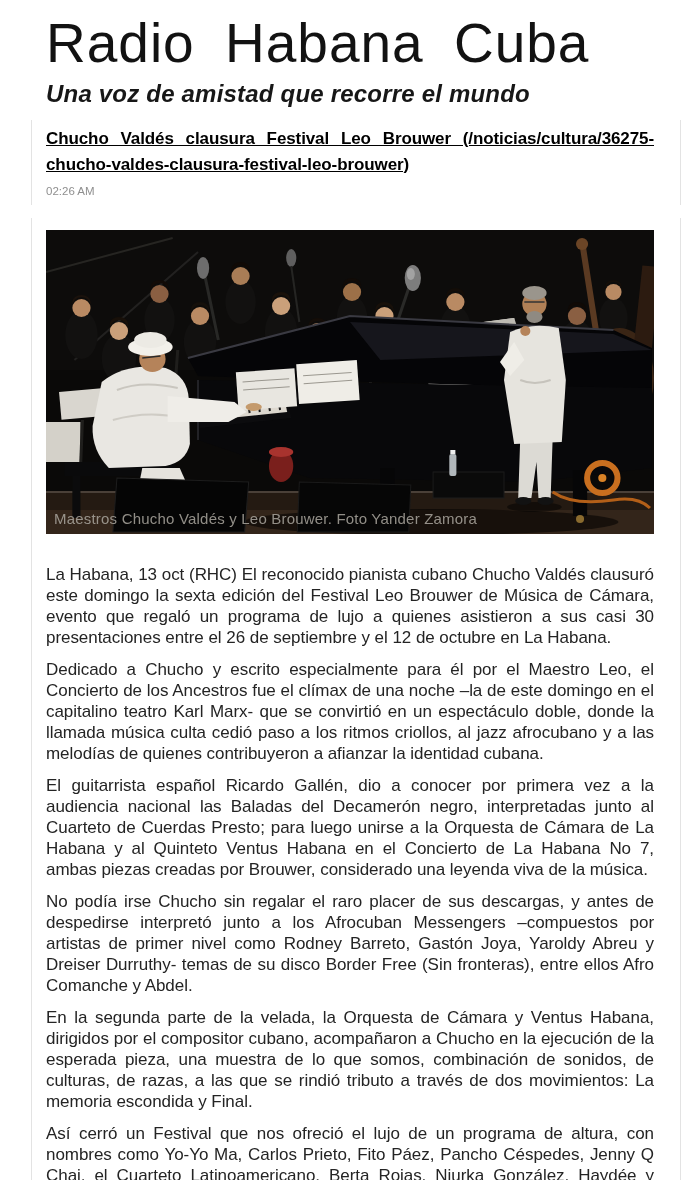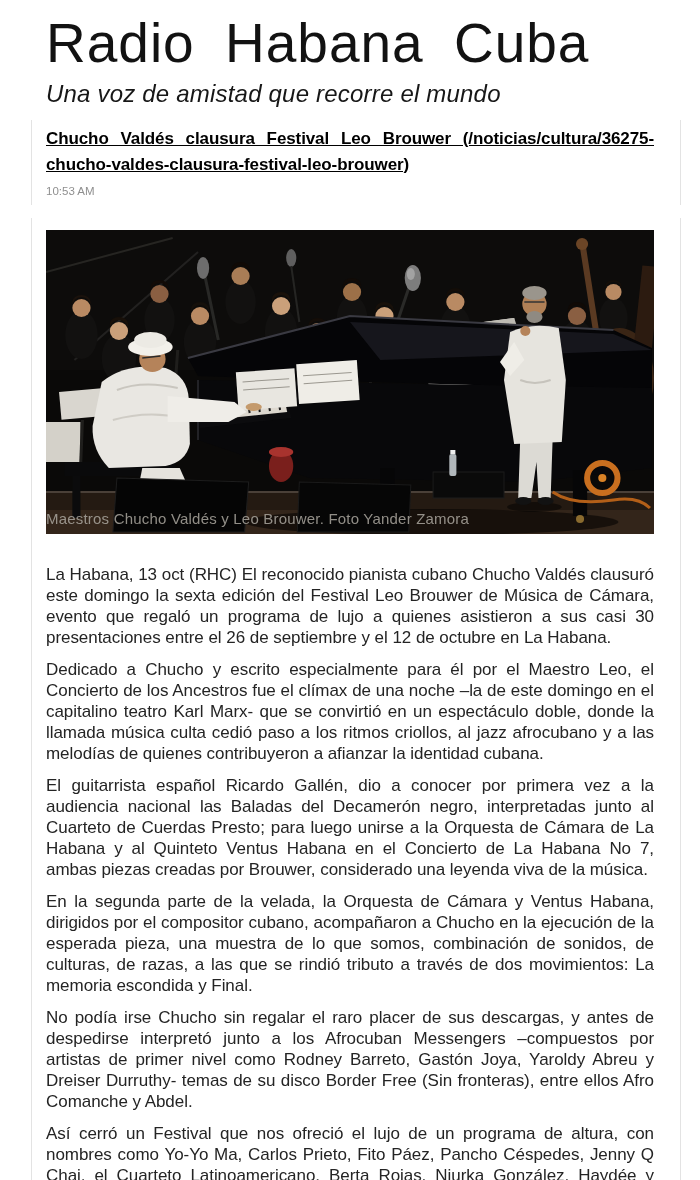--- a/index.html
+++ b/index.html
@@ -11,21 +11,21 @@
   }
 
   
   .site-header { padding: 16px 20px 0 46px; }
   .site-title {
     margin: 0; font-size: 55px; font-weight: 300; line-height: 1.0;
     letter-spacing: 1px; word-spacing: 14px; color: #121212;
     font-family: "Liberation Sans", sans-serif;
   }
   .site-tagline {
-    margin: 9px 0 0 0; font-size: 24px; font-style: italic; font-weight: 400;
+    margin: 9px 0 0 0; font-size: 24px; font-style: italic; font-weight: 700;
     color: #171717; letter-spacing: 0.2px;
   }
 
   
   .panel {
     margin-left: 31px; margin-right: 19px;
     border-left: 1px solid #e3e3e3; border-right: 1px solid #e3e3e3;
     padding: 6px 26px 6px 14px;
   }
   .headline-panel { margin-top: 12px; padding-bottom: 8px; }
@@ -38,21 +38,21 @@
   }
   .timestamp { margin-top: 7px; font-size: 11.5px; color: #8f8f8f; }
 
   
   figure.photo {
     position: relative; margin: 6px 0 30px 0; padding: 0;
     height: 304px; width: 100%; overflow: hidden; background: #0a0908;
   }
   figure.photo svg { display: block; width: 100%; height: 100%; }
   .photo-caption {
-    position: absolute; left: 0; bottom: 7px;
+    position: absolute; left: 8px; bottom: 7px;
     font-size: 15px; color: #aaa69e; opacity: 0.85; letter-spacing: 0.2px;
     white-space: nowrap;
   }
 
   
   .article-body p {
     margin: 0 0 11px 0; font-size: 17px; line-height: 21px;
     text-align: justify; color: #242424; letter-spacing: -0.05px;
   }
   .edited-by {
@@ -63,21 +63,21 @@
 </head>
 <body>
 
 <header class="site-header">
   <h1 class="site-title">Radio Habana Cuba</h1>
   <p class="site-tagline">Una voz de amistad que recorre el mundo</p>
 </header>
 
 <section class="panel headline-panel">
   <a class="headline-link">Chucho Valdés clausura Festival Leo Brouwer (/noticias/cultura/36275-chucho-valdes-clausura-festival-leo-brouwer)</a>
-  <div class="timestamp">10:53 AM</div>
+  <div class="timestamp">02:26 AM</div>
 </section>
 
 <section class="panel article-panel">
 
   <figure class="photo">
     <svg viewBox="0 0 600 304" preserveAspectRatio="none" aria-hidden="true">
 
       <rect x="0" y="0" width="600" height="304" fill="#0a0908"></rect>
       <rect x="0" y="0" width="600" height="140" fill="#0d0c0b"></rect>
 
@@ -244,19 +244,19 @@
         <path d="M500 262 q 20 14 60 8 q 24 -4 36 8" fill="none" stroke="#b35f18" stroke-width="3"></path>
       </g>
     </svg>
     <figcaption class="photo-caption">Maestros Chucho Valdés y Leo Brouwer. Foto Yander Zamora</figcaption>
   </figure>
 
   <div class="article-body">
     <p>La Habana, 13 oct (RHC) El reconocido pianista cubano Chucho Valdés clausuró este domingo la sexta edición del Festival Leo Brouwer de Música de Cámara, evento que regaló un programa de lujo a quienes asistieron a sus casi 30 presentaciones entre el 26 de septiembre y el 12 de octubre en La Habana.</p>
     <p>Dedicado a Chucho y escrito especialmente para él por el Maestro Leo, el Concierto de los Ancestros fue el clímax de una noche –la de este domingo en el capitalino teatro Karl Marx- que se convirtió en un espectáculo doble, donde la llamada música culta cedió paso a los ritmos criollos, al jazz afrocubano y a las melodías de quienes contribuyeron a afianzar la identidad cubana.</p>
     <p>El guitarrista español Ricardo Gallén, dio a conocer por primera vez a la audiencia nacional las Baladas del Decamerón negro, interpretadas junto al Cuarteto de Cuerdas Presto; para luego unirse a la Orquesta de Cámara de La Habana y al Quinteto Ventus Habana en el Concierto de La Habana No 7, ambas piezas creadas por Brouwer, considerado una leyenda viva de la música.</p>
+    <p>No podía irse Chucho sin regalar el raro placer de sus descargas, y antes de despedirse interpretó junto a los Afrocuban Messengers –compuestos por artistas de primer nivel como Rodney Barreto, Gastón Joya, Yaroldy Abreu y Dreiser Durruthy- temas de su disco Border Free (Sin fronteras), entre ellos Afro Comanche y Abdel.</p>
     <p>En la segunda parte de la velada, la Orquesta de Cámara y Ventus Habana, dirigidos por el compositor cubano, acompañaron a Chucho en la ejecución de la esperada pieza, una muestra de lo que somos, combinación de sonidos, de culturas, de razas, a las que se rindió tributo a través de dos movimientos: La memoria escondida y Final.</p>
-    <p>No podía irse Chucho sin regalar el raro placer de sus descargas, y antes de despedirse interpretó junto a los Afrocuban Messengers –compuestos por artistas de primer nivel como Rodney Barreto, Gastón Joya, Yaroldy Abreu y Dreiser Durruthy- temas de su disco Border Free (Sin fronteras), entre ellos Afro Comanche y Abdel.</p>
     <p>Así cerró un Festival que nos ofreció el lujo de un programa de altura, con nombres como Yo-Yo Ma, Carlos Prieto, Fito Páez, Pancho Céspedes, Jenny Q Chai, el Cuarteto Latinoamericano, Berta Rojas, Niurka González, Haydée y Pablo Milanés, Jordi Savall y por supuesto el propio Leo Brouwer, quien nos dejó celebrar con él sus 75 años a todo dar. Lástima que ya no regresará esta cita el próximo año, por suerte esta despedida quedará para el recuerdo. Fuente: Cubarte</p>
   </div>
 
   <div class="edited-by">EDITADO POR MAITE GONZÁLEZ MARTÍNEZ</div>
 </section>
 
 </body></html>

